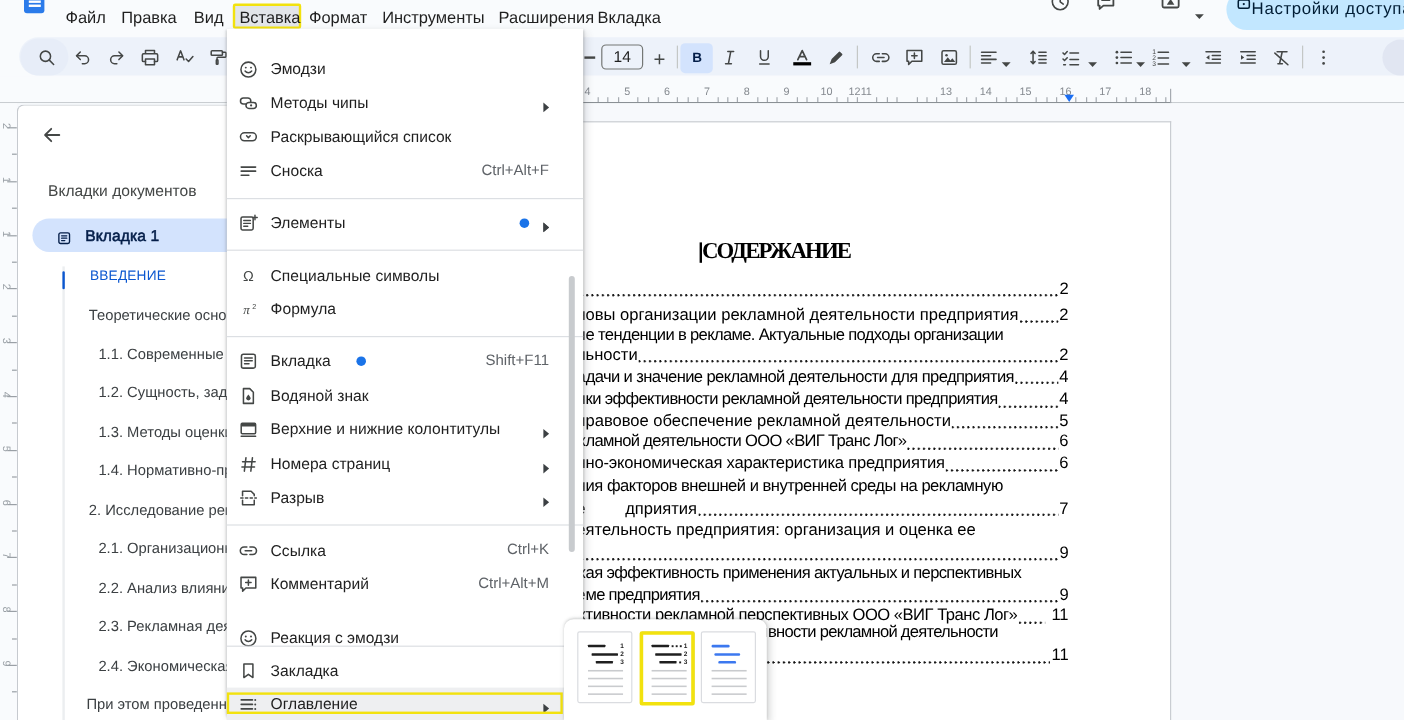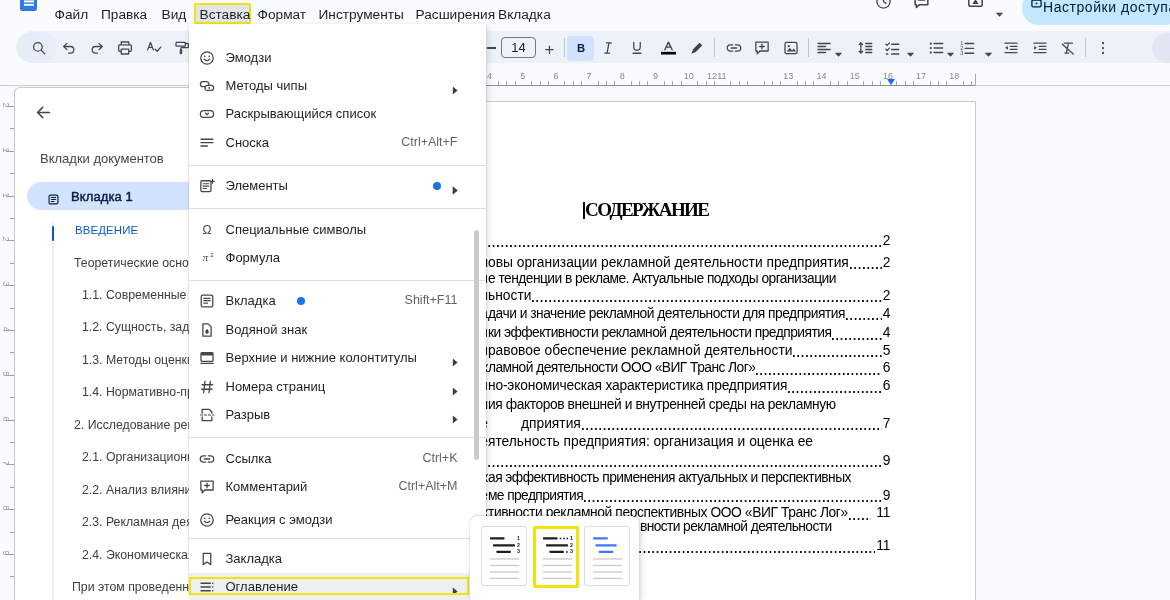--- a/index.html
+++ b/index.html
@@ -571,21 +571,21 @@
       <span class="msc">Ctrl+K</span>
     </div>
 <div class="mrow" style="top:449px;">
       <span class="mico"><svg width="18" height="18" viewBox="0 0 24 24">
           <path d="M3.8 4.2 h16.4 V16 H9.2 L5.6 19.6 V16 H3.8 Z" stroke="#444746" stroke-width="1.7" fill="none" stroke-linecap="round" stroke-linejoin="round"></path>
           <path d="M12 7 v6 M9 10 h6" stroke="#444746" stroke-width="1.7" fill="none" stroke-linecap="round" stroke-linejoin="round"></path>
         </svg></span>
       <span class="mlabel">Комментарий</span>
       <span class="msc">Ctrl+Alt+M</span>
     </div>
-<div class="mrow" style="top:482px;">
+<div class="mrow" style="top:494px;">
       <span class="mico"><svg width="18" height="18" viewBox="0 0 24 24">
           <circle cx="12" cy="12" r="8.3" stroke="#444746" stroke-width="1.7" fill="none" stroke-linecap="round" stroke-linejoin="round"></circle>
           <circle cx="9.1" cy="9.8" r="1.1" fill="#444746" stroke="none"></circle>
           <circle cx="14.9" cy="9.8" r="1.1" fill="#444746" stroke="none"></circle>
           <path d="M8.3 13.6 a4.7 4.7 0 0 0 7.4 0" stroke="#444746" stroke-width="1.7" fill="none" stroke-linecap="round" stroke-linejoin="round"></path>
         </svg></span>
       <span class="mlabel">Реакция с эмодзи</span>
     </div>
 <div class="msep" style="top:513.5px;"></div>
 <div class="mrow" style="top:521px;">

